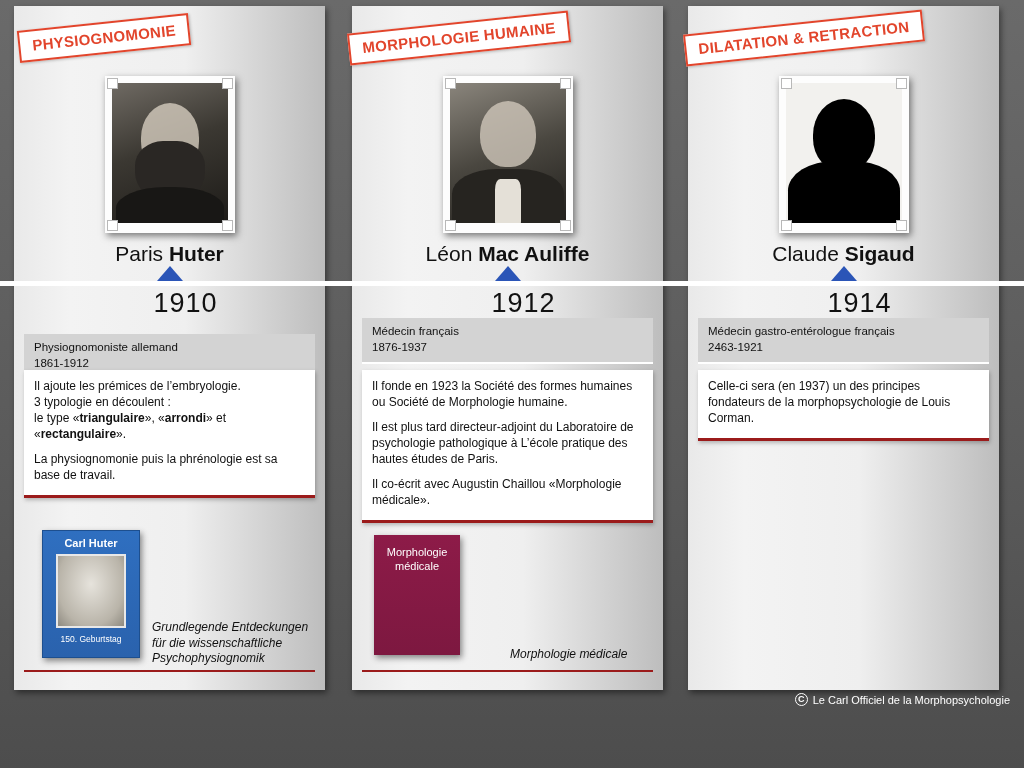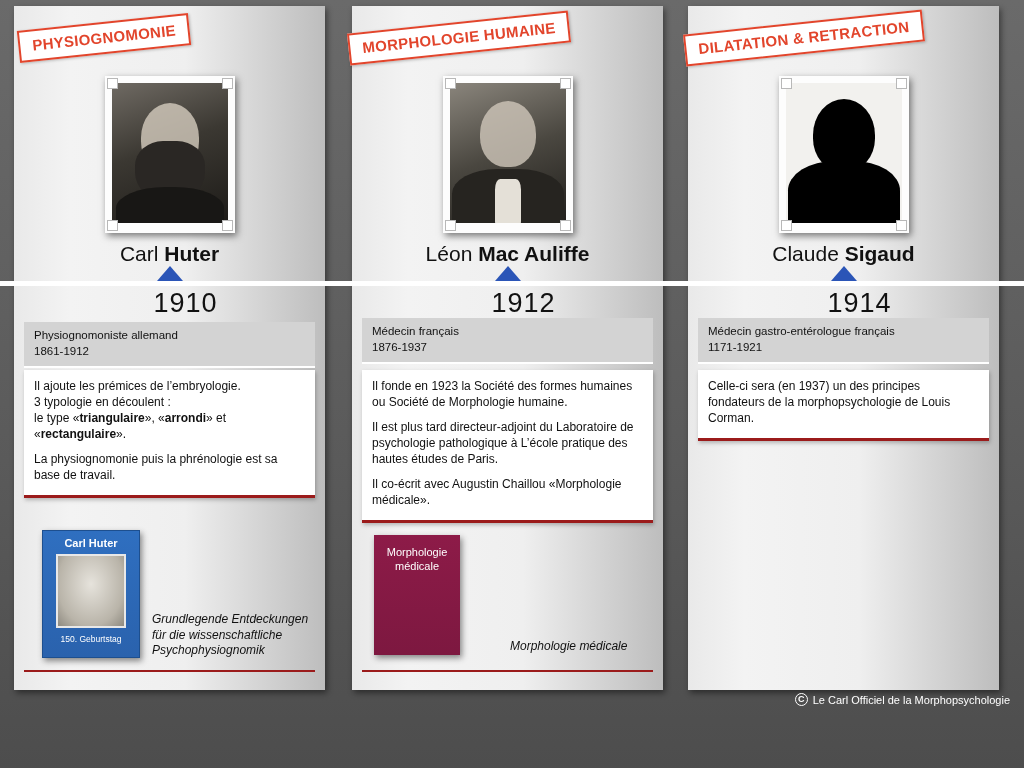--- a/index.html
+++ b/index.html
@@ -211,20 +211,21 @@
   #bookimg3 .bk-l2 { font-size:10px; text-align:center; color:#4a3311; font-weight:bold; margin-top:16px; letter-spacing:.5px; }
   #bookimg3 .bk-l3 { font-size:6px; text-align:center; color:#6b4a1b; margin-top:9px; }
   #bookimg3 .bk-l4 { font-size:5.5px; text-align:center; color:#6b4a1b; margin-top:26px; }
 
   .bookcap {
     position: absolute;
     font-style: italic;
     font-size: 12px;
     color: #111;
     line-height: 1.3;
+    margin-top: 8px;
   }
   #bookcap1 { left: 128px; top: 88px; width: 160px; }
   #bookcap2 { left: 148px; top: 112px; width: 140px; }
   #bookcap3 { left: 118px; top: 118px; width: 170px; }
 
   
   .copyright {
     position: absolute;
     right: 14px;
     bottom: 62px;
@@ -254,21 +255,21 @@
         <div class="face head"></div>
         <div class="face beard"></div>
         <div class="face body"></div>
       </div>
       <div class="photo-corner" style="left:2px;top:2px"></div>
       <div class="photo-corner" style="right:2px;top:2px"></div>
       <div class="photo-corner" style="left:2px;bottom:2px"></div>
       <div class="photo-corner" style="right:2px;bottom:2px"></div>
     </div>
     <div class="name">
-      <span class="first">Carl</span>
+      <span class="first">Paris</span>
       <span class="last">Huter</span>
     </div>
   </div>
 
   <div class="col" id="col2">
     <div class="photo-wrap">
       <div class="photo p2">
         <div class="face head"></div>
         <div class="face body"></div>
         <div class="face shirt"></div>
@@ -313,36 +314,36 @@
   </div>
   <div style="position:absolute;left:352px;top:0;width:311px;height:768px;pointer-events:none">
     <div class="arrow"></div>
     <div class="year">1912</div>
   </div>
   <div style="position:absolute;left:688px;top:0;width:311px;height:768px;pointer-events:none">
     <div class="arrow"></div>
     <div class="year">1914</div>
   </div>
 
-  <div style="position:absolute;left:14px;top:4px;width:311px;height:680px">
+  <div style="position:absolute;left:14px;top:16px;width:311px;height:680px">
     <div class="meta">
       <div>Physiognomoniste allemand</div>
       <div>1861-1912</div>
     </div>
   </div>
   <div style="position:absolute;left:352px;top:0;width:311px;height:768px">
     <div class="meta">
       <div>Médecin français</div>
       <div> 1876-1937</div>
     </div>
   </div>
   <div style="position:absolute;left:688px;top:0;width:278px;height:768px">
     <div class="meta">
       <div>Médecin gastro-entérologue français</div>
-      <div> 1171-1921</div>
+      <div> 2463-1921</div>
     </div>
   </div>
 
   <div style="position:absolute;left:14px;top:0;width:311px;height:768px">
     <div class="card" id="card1">
       <p>
         <span>Il ajoute les prémices de l’embryologie.</span><br>
         <span>3 typologie en découlent :</span><br>
         le type «<b>triangulaire</b>», «<b>arrondi</b>» et<br>«<b>rectangulaire</b>».
       </p>

